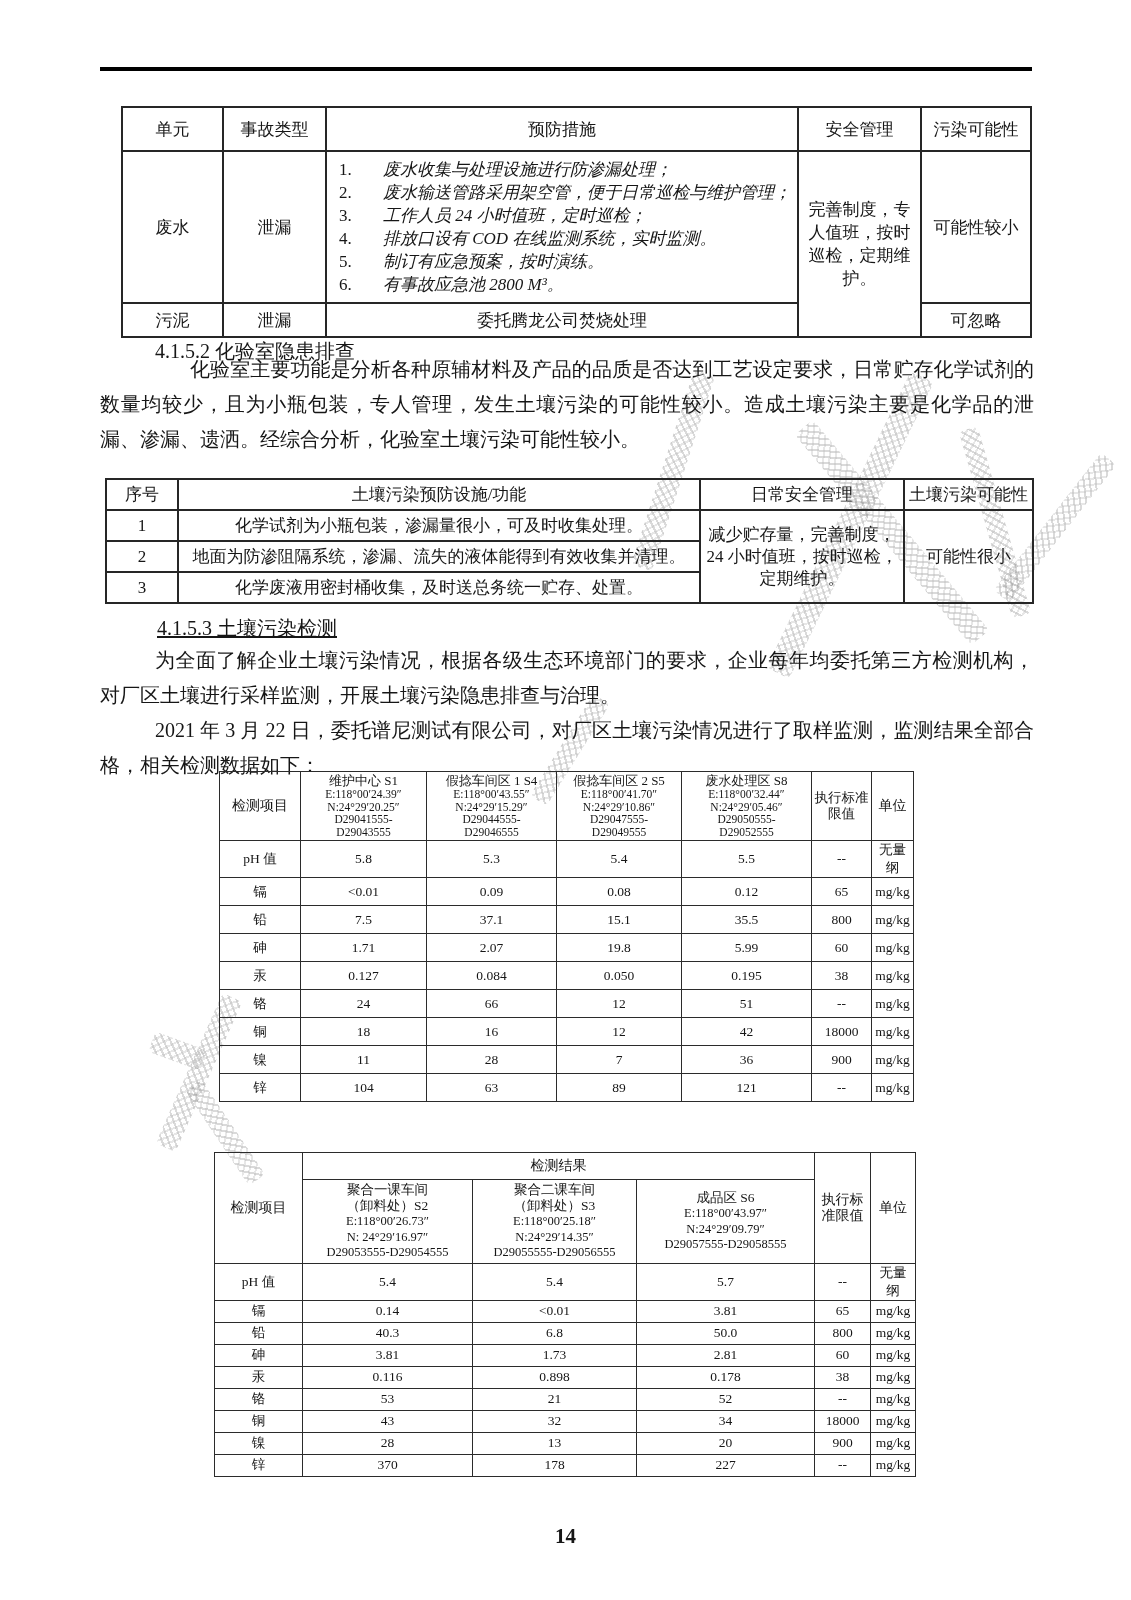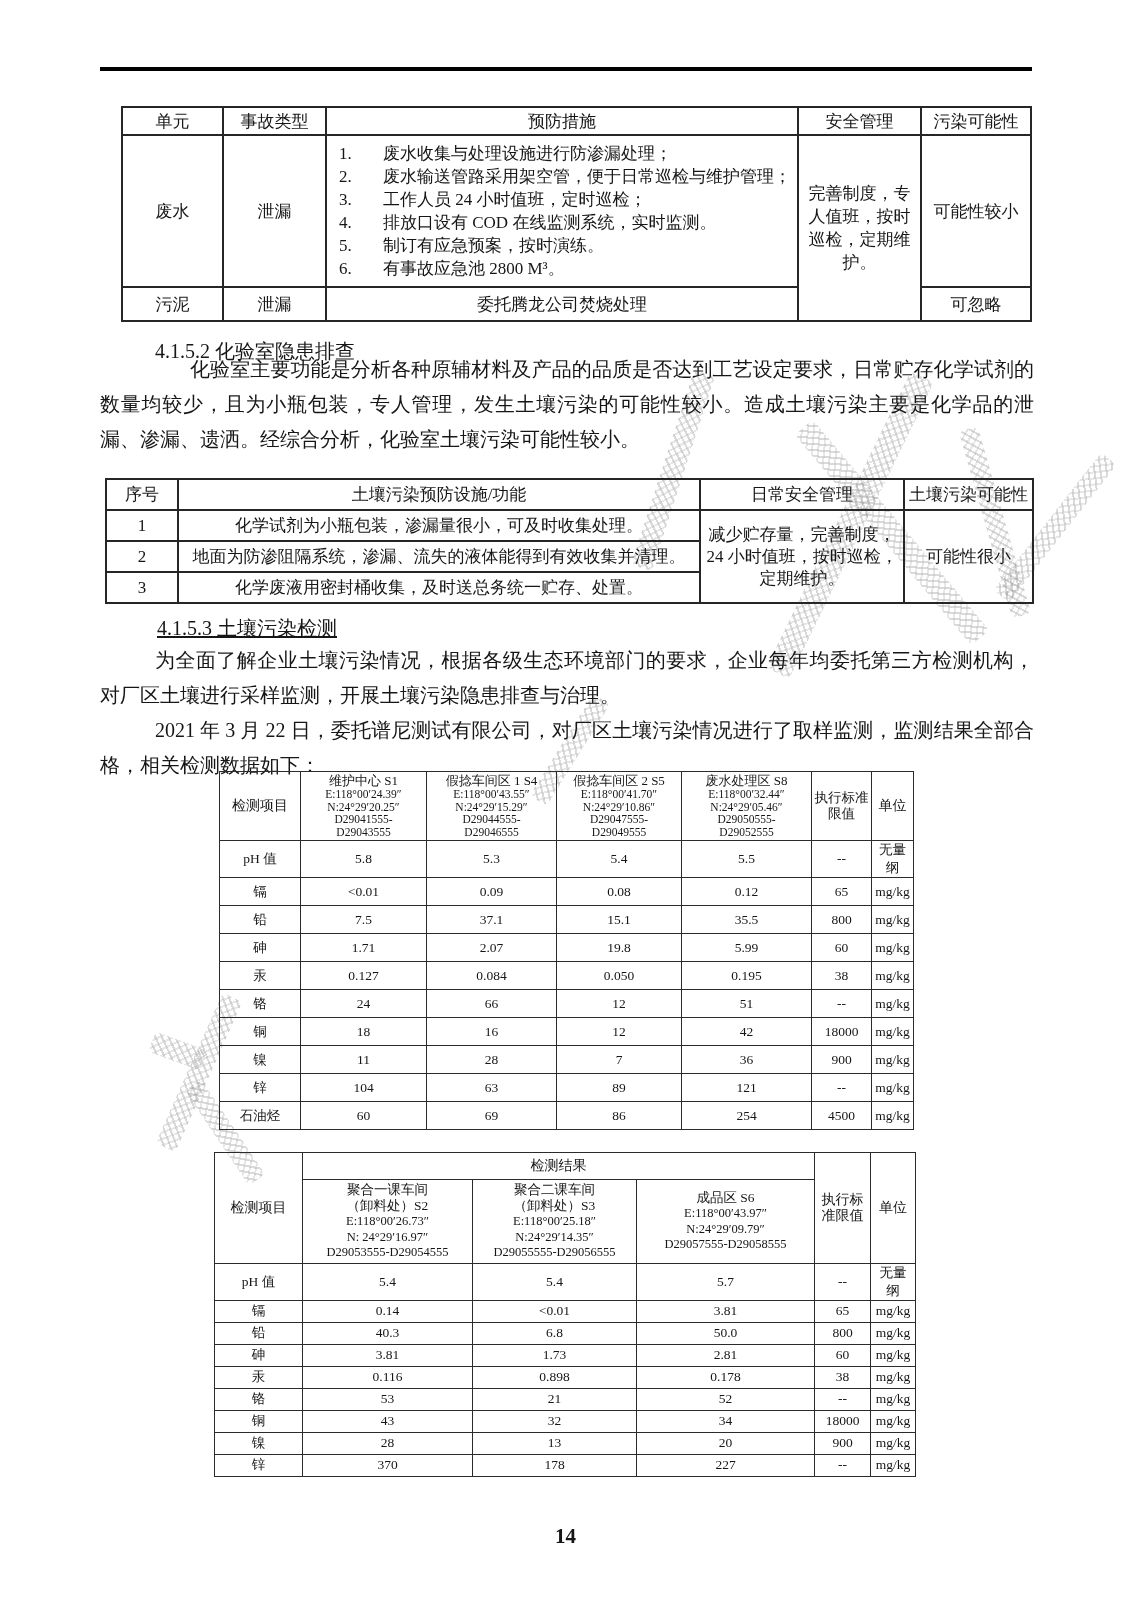--- a/index.html
+++ b/index.html
@@ -15,26 +15,26 @@
       repeating-linear-gradient(135deg, rgba(150,150,150,.45) 0 2px, rgba(0,0,0,0) 2px 6px);
     border-radius:6px;
   }
   .top-rule{position:absolute;left:100px;top:67px;width:932px;height:4px;background:#000;}
 
   table{border-collapse:collapse;table-layout:fixed;}
   th,td{border:2px solid #262626;overflow:hidden;}
 
   
   .accident{position:absolute;left:121px;top:106px;width:909px;font-size:17px;}
-  .accident th{height:26px;font-weight:normal;text-align:center;padding:0 2px;}
+  .accident th{height:26px;font-weight:normal;text-align:center;padding:8px 2px;}
   .accident td{text-align:center;vertical-align:middle;padding:2px 4px;}
   .accident td.measures{text-align:left;padding:6px 6px 6px 12px;vertical-align:middle;}
   .measure{display:flex;line-height:23px;}
   .m-no{width:44px;flex:0 0 44px;}
-  .m-text{flex:1;}
+  .m-text{flex:1;font-style:italic;}
   .accident .r2 td{height:28px;}
 
   
   .heading{position:absolute;font-size:20px;white-space:nowrap;}
   .para{position:absolute;left:100px;width:934px;font-size:20px;line-height:35px;text-align:justify;margin:0;}
   .ind90{text-indent:90px;}
   .ind55{text-indent:55px;}
 
   .table-title{position:absolute;left:100px;top:450px;width:932px;text-align:center;
     font-size:19px;font-weight:bold;}
@@ -296,29 +296,20 @@
         </tr>
     <tr>
           <td>锌</td>
           <td>104</td>
           <td>63</td>
           <td>89</td>
           <td>121</td>
           <td>--</td>
           <td>mg/kg</td>
         </tr>
-    <tr>
-          <td>石油烃</td>
-          <td>60</td>
-          <td>69</td>
-          <td>86</td>
-          <td>254</td>
-          <td>4500</td>
-          <td>mg/kg</td>
-        </tr>
   </tbody>
     </table>
 
   <table class="monitor mt2">
     <colgroup>
         <col style="width:88px">
         <col style="width:170px">
         <col style="width:164px">
         <col style="width:178px">
         <col style="width:56px">

